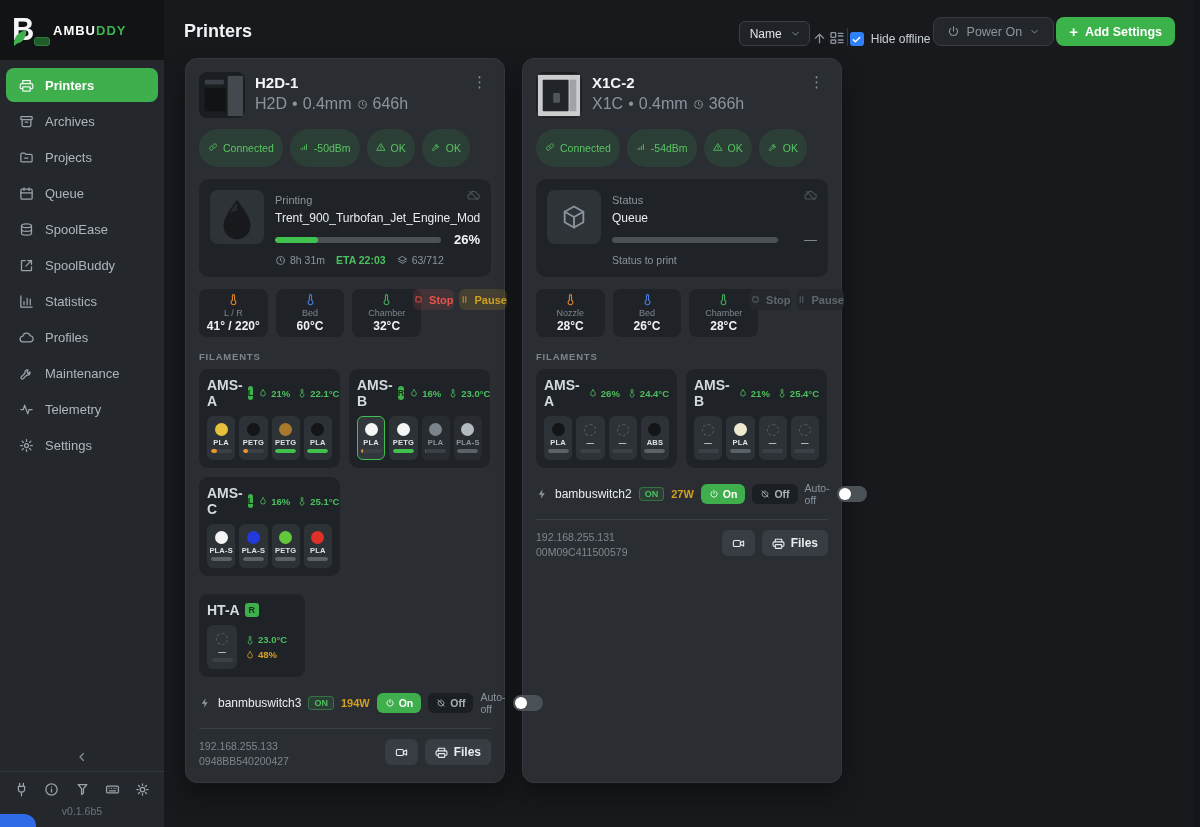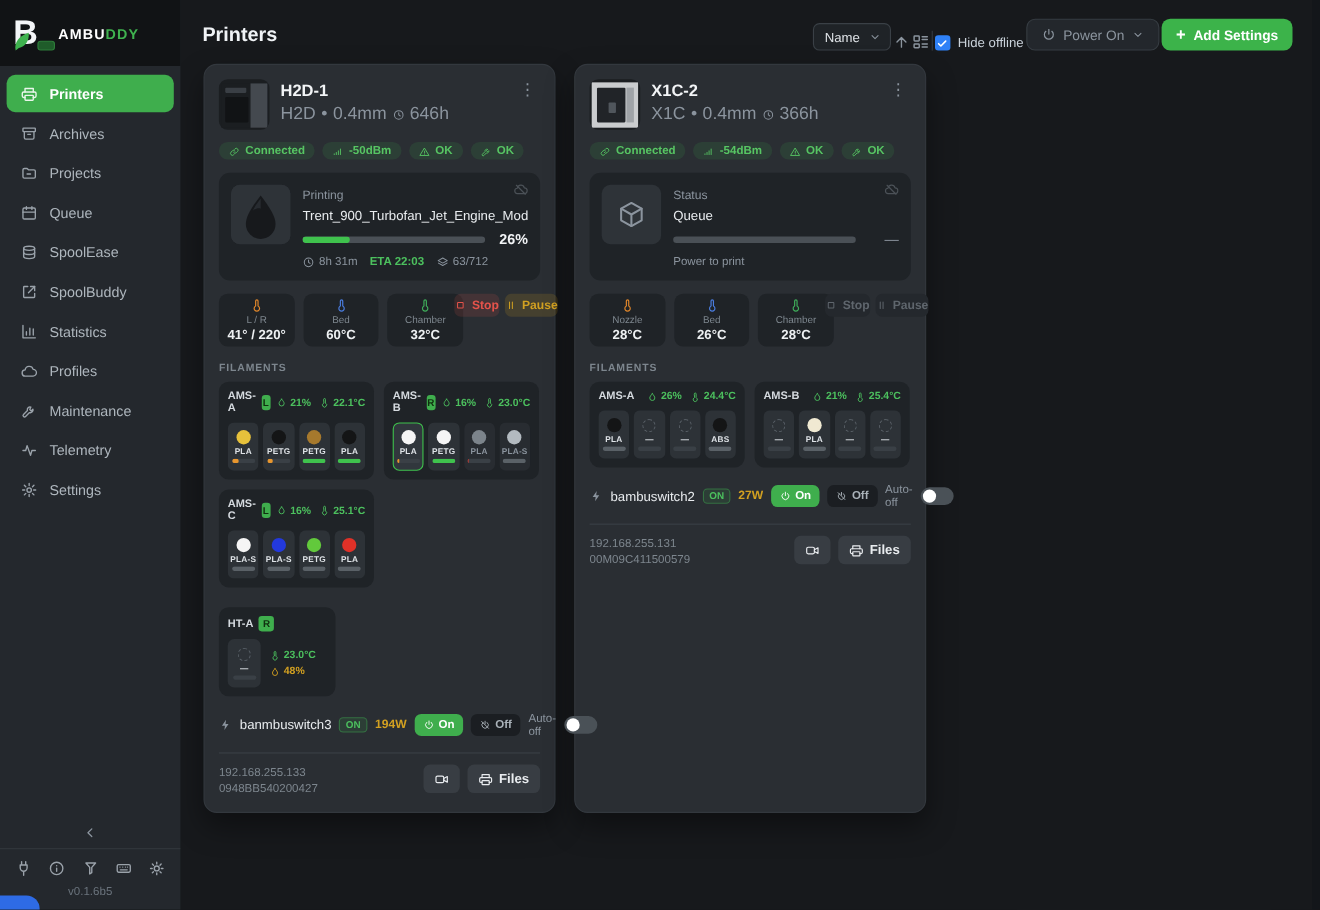--- a/index.html
+++ b/index.html
@@ -55,21 +55,21 @@
   .card{width:320px;background:#2a2e33;border:1px solid #33383e;border-radius:12px;padding:13px;box-shadow:0 12px 26px rgba(0,0,0,.38);display:flex;flex-direction:column}
   .chead{display:flex;gap:10px}
   .pthumb{width:46px;height:46px;border-radius:8px;overflow:hidden;flex:none;background:#1b1e21}
   .pthumb svg{width:100%;height:100%;display:block}
   .cmeta{min-width:0}
   .cname{font-size:15px;font-weight:bold;color:#f2f4f6;margin-top:2px}
   .csub{display:flex;align-items:center;gap:5px;font-size:16px;color:#8b949e;margin-top:4px}
   .csub .ic{color:#8b949e}
   .kebab{margin-left:auto;color:#8b949e;font-size:15px;cursor:pointer;line-height:1;padding:2px 4px}
   .badges{display:flex;gap:7px;margin-top:11px;flex-wrap:wrap}
-  .badge{display:inline-flex;align-items:flex-end;gap:5px;background:rgba(63,178,79,.13);color:#57c563;font-size:10.5px;font-weight:bold;border-radius:999px;padding:2px 9px}
+  .badge{display:inline-flex;align-items:flex-start;gap:5px;background:rgba(63,178,79,.13);color:#57c563;font-size:10.5px;font-weight:normal;border-radius:999px;padding:13px 9px}
 
   .status{display:flex;gap:11px;background:#1f2327;border-radius:10px;padding:11px;margin-top:12px;position:relative}
   .sthumb{width:54px;height:54px;border-radius:8px;background:#2e3338;flex:none;display:flex;align-items:center;justify-content:center;color:#8b949e}
   .sthumb svg{width:100%;height:100%;border-radius:8px}
   .sthumb.cube svg{width:28px;height:28px}
   .sbody{flex:1;min-width:0}
   .slabel{font-size:11px;color:#8b949e}
   .corner{position:absolute;right:11px;top:9px;color:#4b5157}
   .sname{font-size:12px;color:#e9ecef;margin-top:3px;white-space:nowrap;overflow:hidden}
   .sprog{display:flex;align-items:center;gap:9px;margin-top:7px}
@@ -90,21 +90,21 @@
   .ctl.stop{background:rgba(229,83,75,.14);color:#e5534b}
   .ctl.pause{background:rgba(210,160,33,.16);color:#d2a021}
   .ctl.dis{background:#24282d;color:#5f666d}
 
   .fil-label{font-size:9.5px;font-weight:bold;letter-spacing:.8px;color:#7d868e;margin:14px 0 7px}
   .ams-grid{display:flex;flex-wrap:wrap;gap:9px}
   .brk{width:100%;height:0}
   .ams{background:#1f2327;border-radius:9px;padding:8px;width:calc(50% - 5px)}
   .ams.ht{width:106px}
   .ams-head{display:flex;align-items:center;gap:5px}
-  .ams-name{font-size:10px;font-weight:bold;color:#d5dadf}
+  .ams-name{font-size:14px;font-weight:bold;color:#d5dadf}
   .side-badge{width:14px;height:14px;border-radius:3px;background:#3fae4d;color:#10300f;font-size:9px;font-weight:bold;display:inline-flex;align-items:center;justify-content:center}
   .ams-stats{margin-left:auto;display:inline-flex;align-items:center;gap:3px;font-size:9.5px;font-weight:bold}
   .ams-stats .gtx{color:#4cc05e;margin-right:4px}
   .slots{display:flex;gap:4px;margin-top:7px}
   .slot{flex:1;background:#2d3237;border-radius:6px;height:44px;display:flex;flex-direction:column;align-items:center;justify-content:center;gap:2px;border:1.5px solid transparent;cursor:pointer}
   .slot.selected{border-color:#3fc24d;background:#31373d}
   .slot.dim{background:#282c31}
   .slot.dim .slot-mat{color:#8b949e}
   .slot-circle{width:13px;height:13px;border-radius:50%;flex:none}
   .slot-circle.dashed{background:transparent;border:1.5px dashed #565d64;width:12px;height:12px}
@@ -821,21 +821,21 @@
                 </span></span></div>
             <div class="sname">Queue</div>
             <div class="sprog">
               <span class="track">
                 <span class="fill" style="width:0%"></span>
               </span>
               <span class="pct mutp">—</span>
             </div>
             <div class="smeta">
               <span class="mitem">
-                <span>Power to print</span>
+                <span>Status to print</span>
               </span>
             </div>
           </div>
         </div>
         <div class="temps">
           <div class="temp-cell">
             <span class="ic s13" style="color:#e0862a">
               <svg viewBox="0 0 24 24">
                 <path d="M10 5a2 2 0 0 1 4 0v8.2a4.5 4.5 0 1 1-4 0z"></path>
               </svg>

